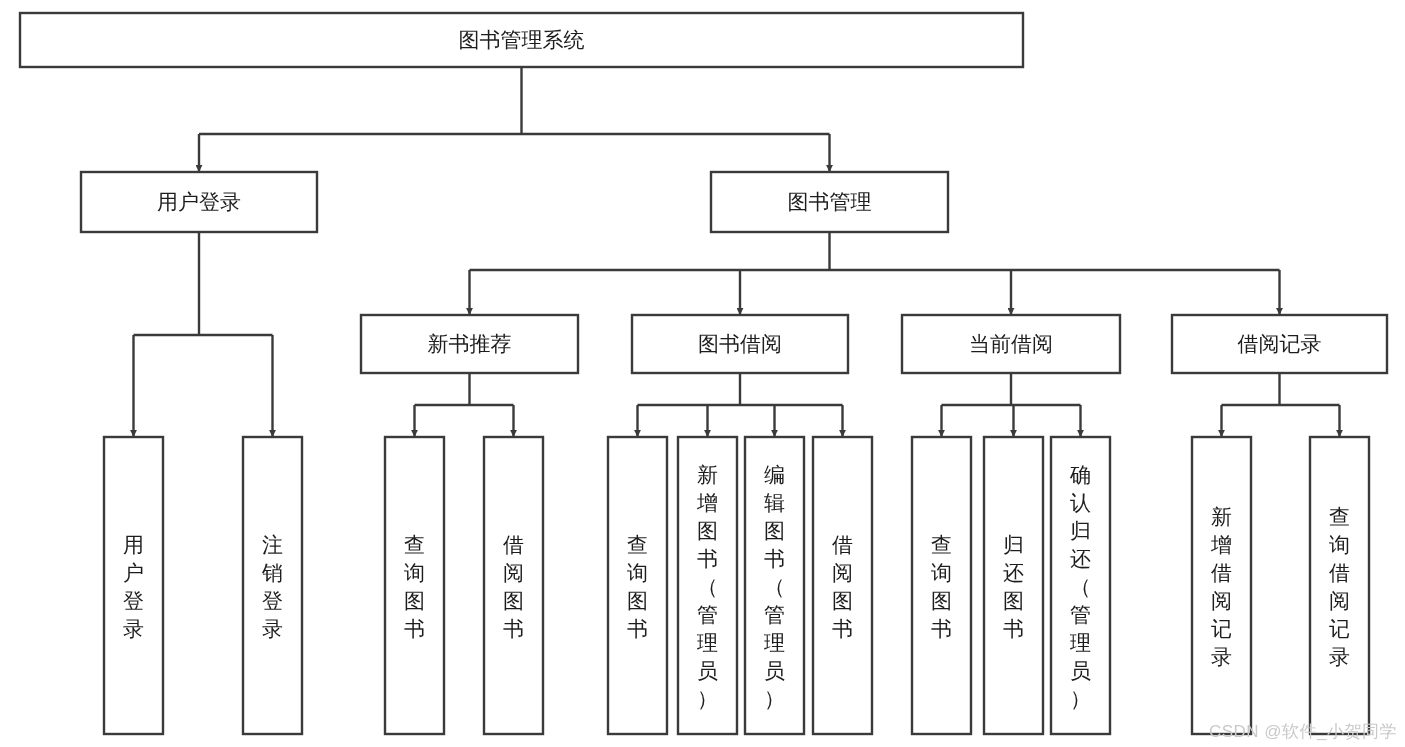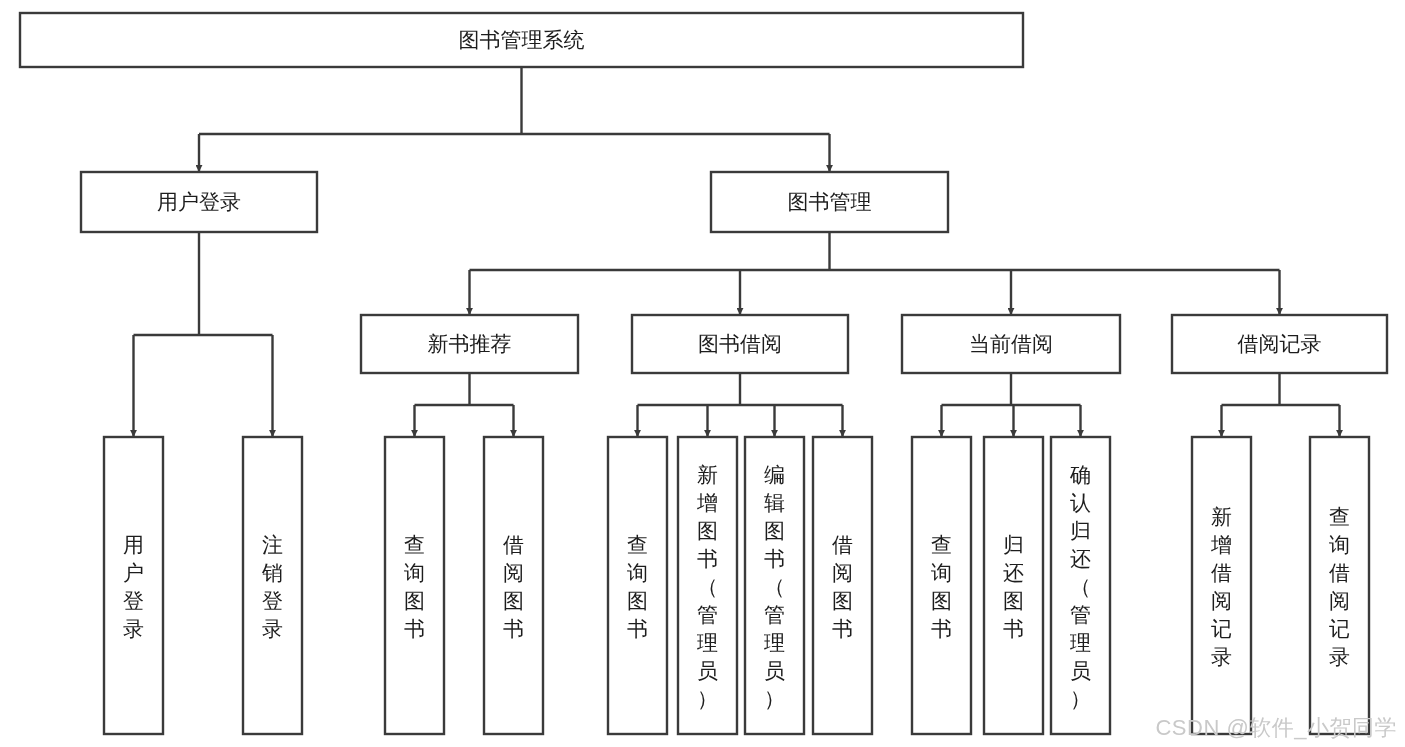--- a/index.html
+++ b/index.html
@@ -49,21 +49,21 @@
     font-size: 21px;
     fill: #1d1d1d;
     text-anchor: middle;
     white-space: pre;
   }
   .watermark {
     position: absolute;
     right: 8px;
     bottom: 4px;
     font-family: "Liberation Sans", "DejaVu Sans", sans-serif;
-    font-size: 22px;
+    font-size: 17px;
     color: #c9c9c9;
     letter-spacing: 0.5px;
     user-select: none;
     pointer-events: none;
   }
 </style>
 </head>
 <body>
 
 <svg id="diagram" viewBox="0 0 1405 747">

